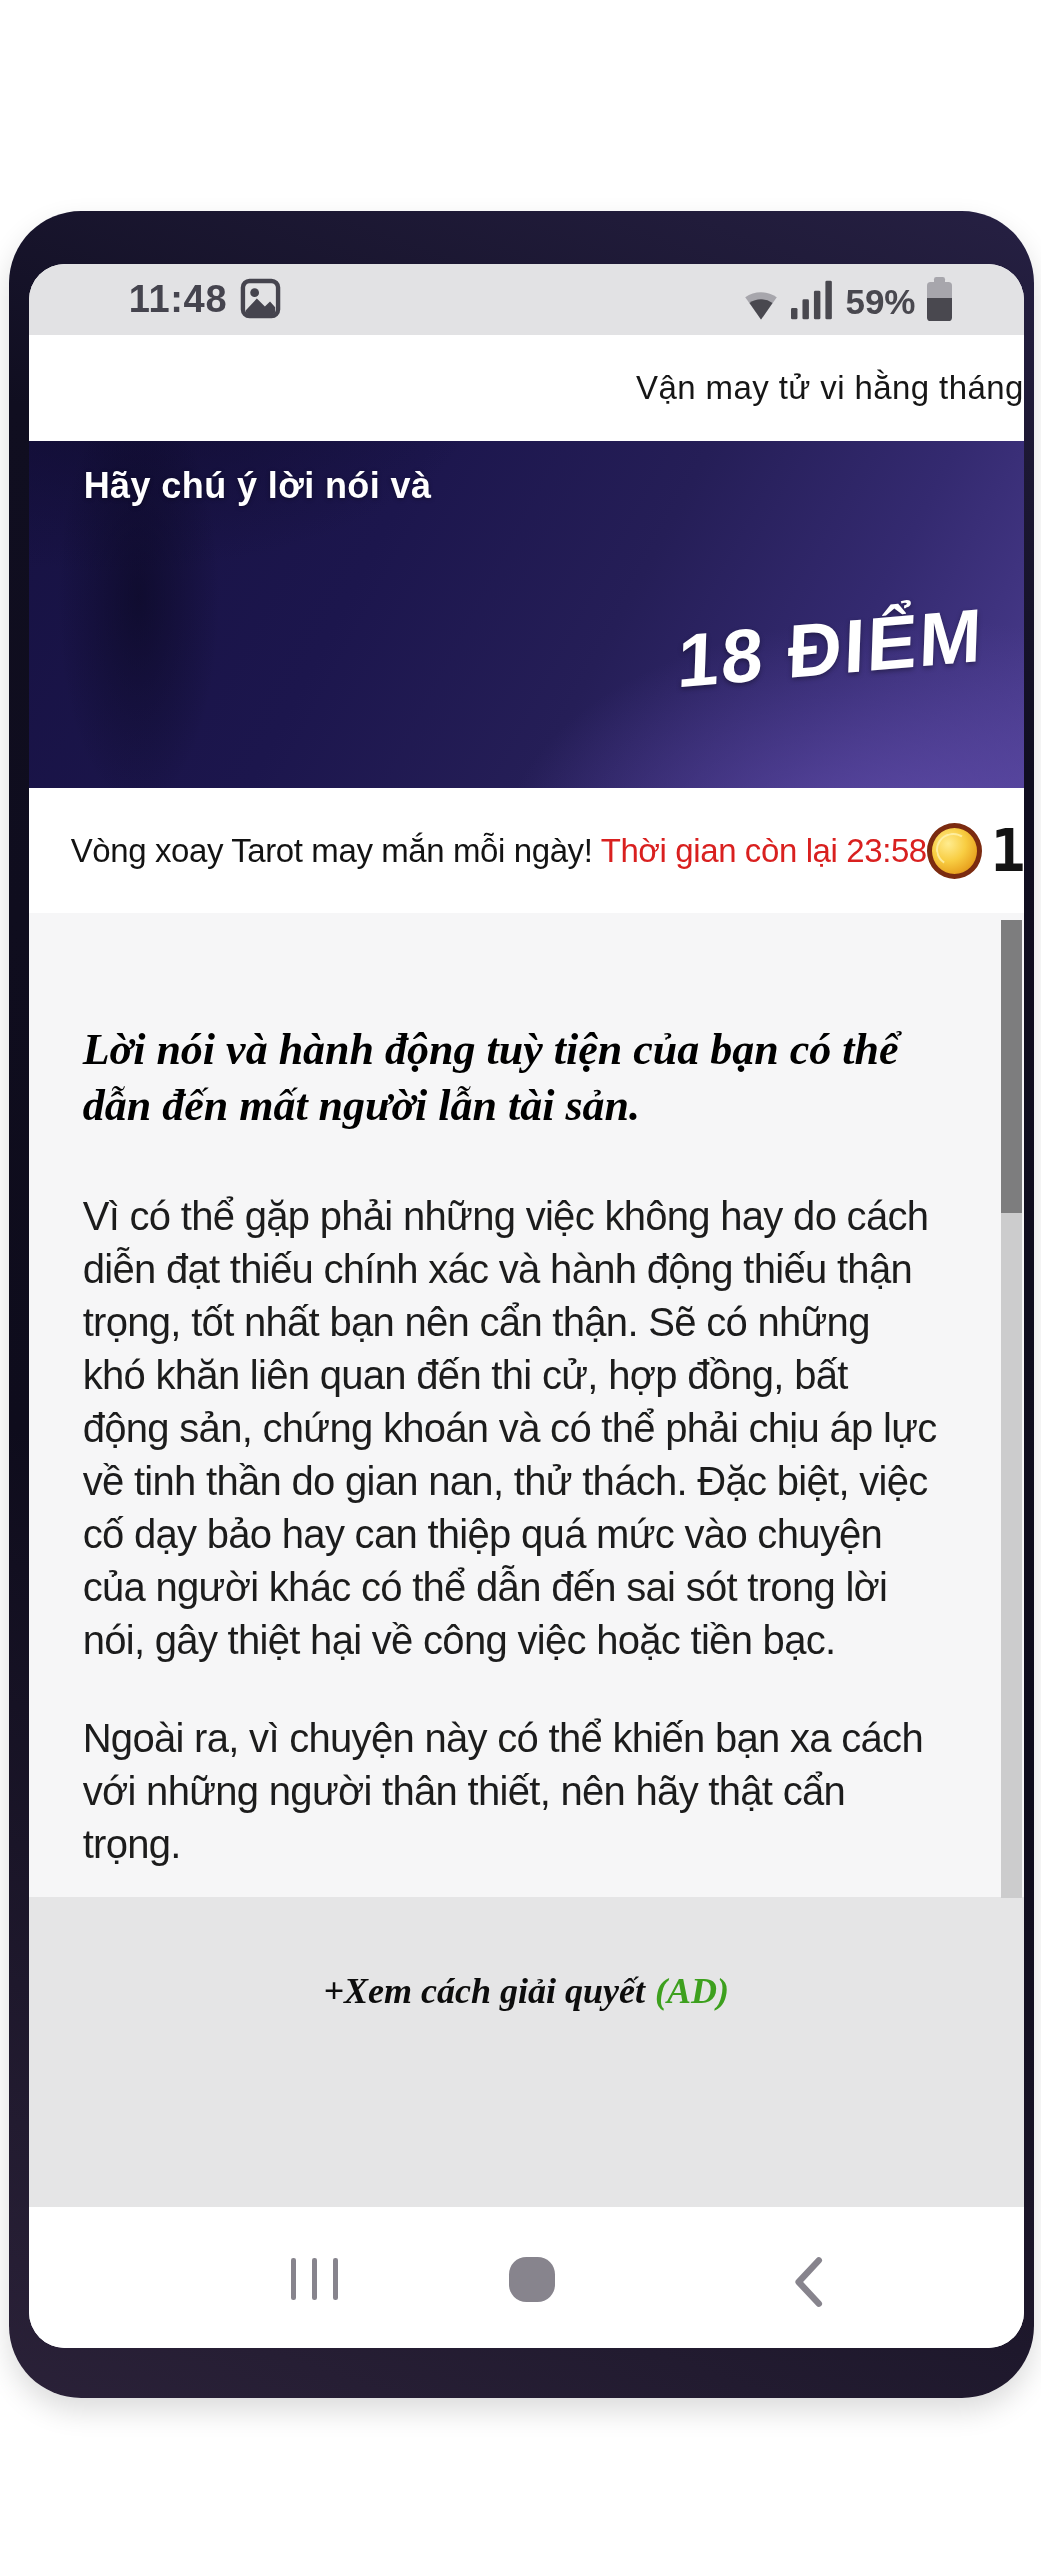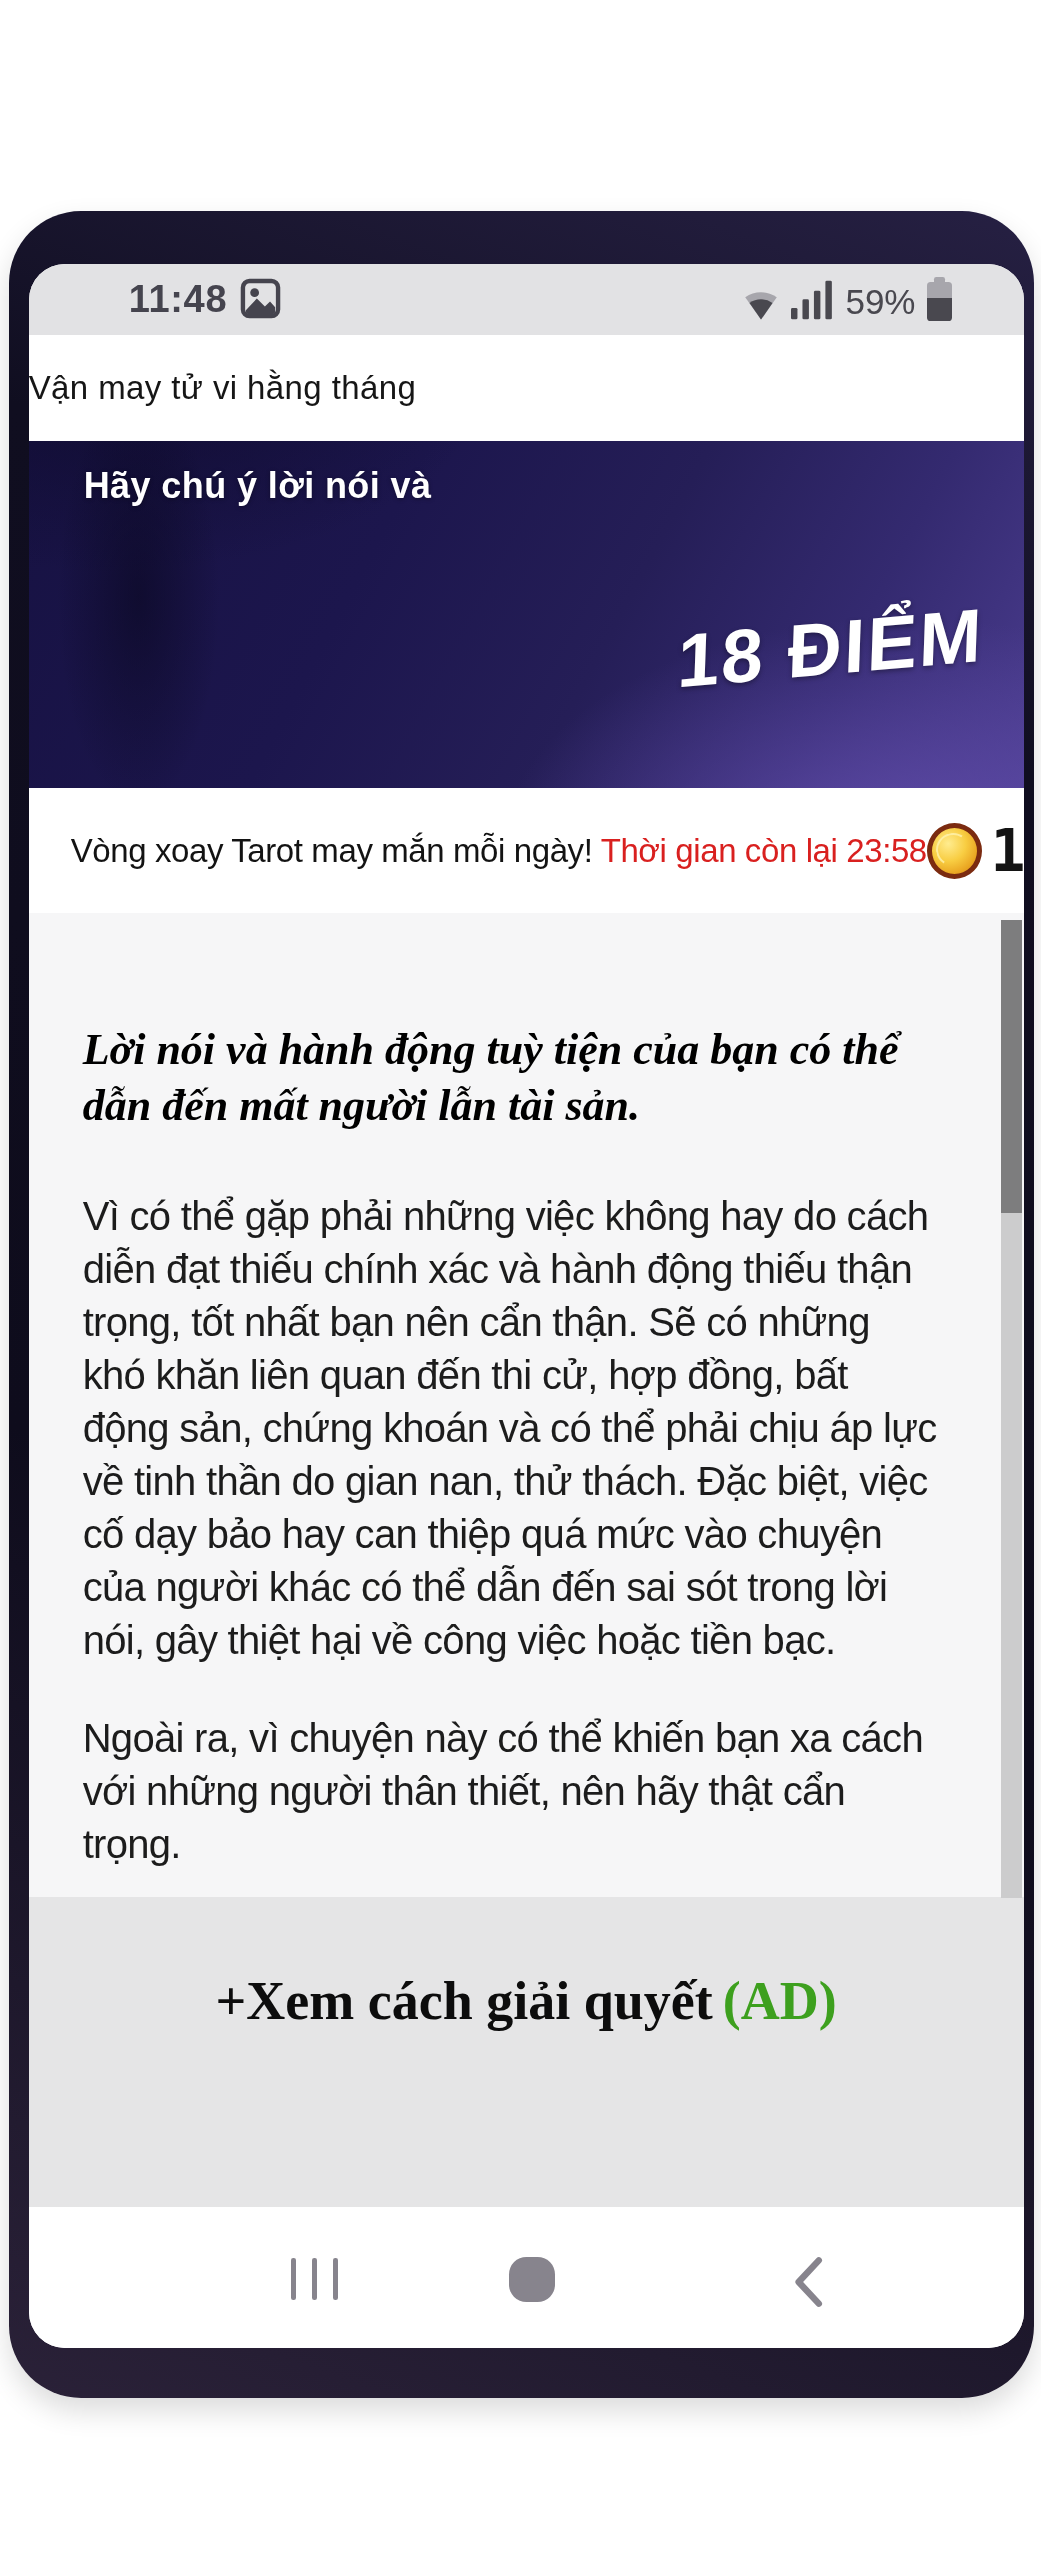--- a/index.html
+++ b/index.html
@@ -20,30 +20,30 @@
   }
   
   .status-bar{
     height:71px;background:#e2e2e4;flex:0 0 auto;
     display:flex;align-items:center;justify-content:space-between;
     padding:0 72px;box-sizing:border-box;
   }
   .sb-left{display:flex;align-items:center;gap:13px;}
   .sb-time{font-size:38px;font-weight:bold;color:#45444e;letter-spacing:0.7px;margin-left:28px;}
   .sb-right{display:flex;align-items:flex-end;gap:11.6px;}
-  .sb-pct{font-size:35px;font-weight:normal;color:#49484f;line-height:43px;}
+  .sb-pct{font-size:35px;font-weight:bold;color:#49484f;line-height:43px;}
   .battery{width:24.6px;height:46px;display:flex;flex-direction:column;align-items:center;}
   .battery .nub{width:11.6px;height:5.8px;background:#a7a6ac;border-radius:2.2px 2.2px 0 0;}
   .battery .body{width:24.6px;height:39px;border-radius:3.6px;overflow:hidden;display:flex;flex-direction:column;}
   .battery .empty{height:40%;background:#a7a6ac;}
   .battery .fill{height:60%;background:#49484f;}
   
   .title-bar{
     height:106px;background:#ffffff;flex:0 0 auto;
-    display:flex;align-items:center;justify-content:flex-start;
+    display:flex;align-items:center;justify-content:flex-end;
   }
   .title-bar span{font-size:33px;color:#161616;letter-spacing:0.4px;}
   
   .hero{
     height:347px;flex:0 0 auto;position:relative;color:#ffffff;
     background:
       radial-gradient(ellipse 116px 304px at 11% 45%, rgba(8,6,28,0.55), rgba(8,6,28,0) 70%),
       radial-gradient(ellipse 651px 376px at 88% 118%, rgba(96,76,170,0.9), rgba(96,76,170,0) 62%),
       radial-gradient(ellipse 550px 304px at 8% -25%, rgba(16,12,48,0.95), rgba(16,12,48,0) 72%),
       linear-gradient(118deg,#171243 0%,#1c164d 34%,#251e57 58%,#342a70 79%,#4a3c8e 100%);
@@ -104,21 +104,21 @@
     position:absolute;right:1.4px;top:6.5px;width:21px;height:293px;background:#7d7d7e;
   }
   
   .ad-section{
     height:310px;background:#e5e5e6;flex:0 0 auto;
     display:flex;justify-content:center;align-items:flex-start;
     padding-top:72px;box-sizing:border-box;
   }
   .ad-button{
     font-family:"Liberation Serif","DejaVu Serif",serif;
-    font-weight:bold;font-size:54px;color:#0d0d0d;
+    font-style:italic;font-weight:bold;font-size:36px;color:#0d0d0d;
     background:none;border:none;cursor:pointer;letter-spacing:0;
   }
   .ad-button .ad-tag{color:#3da01e;margin-left:10px;}
   
   .nav-bar{height:141px;background:#ffffff;flex:0 0 auto;position:relative;}
   .nav-recents{position:absolute;left:262px;top:51px;display:flex;gap:16px;}
   .nav-recents i{display:block;width:5px;height:42px;background:#87848d;border-radius:2.2px;}
   .nav-home{position:absolute;left:480px;top:50px;width:46px;height:45px;background:#87848d;border-radius:17.4px;}
   .nav-back{position:absolute;left:761px;top:49px;}
 </style>

